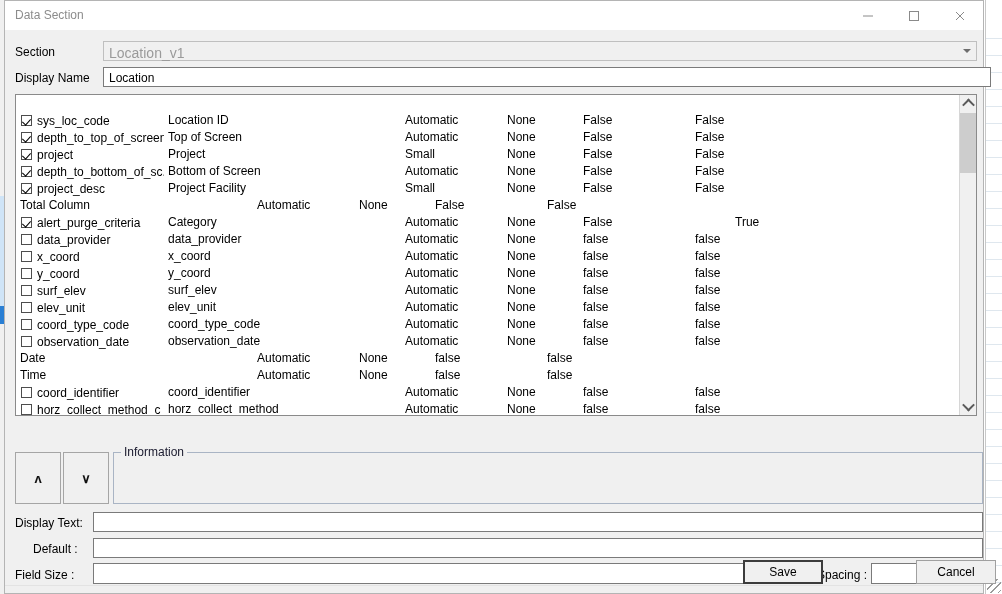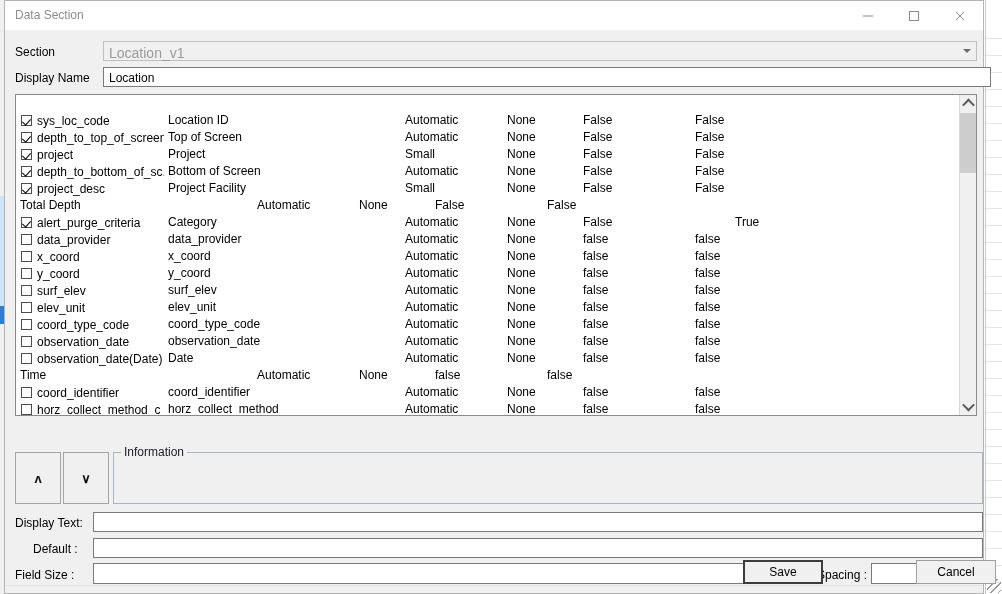--- a/index.html
+++ b/index.html
@@ -347,21 +347,21 @@
                 <span>project_desc</span>
               </div>
               <div class="cell" style="width: 120px; flex: 0 0 120px;">Project Facility</div>
               <div class="cell" style="width: 117px; flex: 0 0 117px;"></div>
               <div class="cell" style="width: 102px; flex: 0 0 102px;">Small</div>
               <div class="cell" style="width: 76px; flex: 0 0 76px;">None</div>
               <div class="cell" style="width: 112px; flex: 0 0 112px;">False</div>
               <div class="cell" style="width: 59px; flex: 0 0 59px;">False</div>
             </div>
             <div class="row">
-              <div class="cell" style="width: 120px; flex: 0 0 120px;">Total Depth</div>
+              <div class="cell" style="width: 120px; flex: 0 0 120px;">Total Column</div>
               <div class="cell" style="width: 117px; flex: 0 0 117px;"></div>
               <div class="cell" style="width: 102px; flex: 0 0 102px;">Automatic</div>
               <div class="cell" style="width: 76px; flex: 0 0 76px;">None</div>
               <div class="cell" style="width: 112px; flex: 0 0 112px;">False</div>
               <div class="cell" style="width: 59px; flex: 0 0 59px;">False</div>
             </div>
             <div class="row">
               <div class="cell col0" style="width: 148px; flex: 0 0 148px;">
                 <span class="cb on"></span>
                 <span>alert_purge_criteria</span>
@@ -451,24 +451,20 @@
                 <span>observation_date</span>
               </div>
               <div class="cell" style="width: 120px; flex: 0 0 120px;">observation_date</div>
               <div class="cell" style="width: 117px; flex: 0 0 117px;"></div>
               <div class="cell" style="width: 102px; flex: 0 0 102px;">Automatic</div>
               <div class="cell" style="width: 76px; flex: 0 0 76px;">None</div>
               <div class="cell" style="width: 112px; flex: 0 0 112px;">false</div>
               <div class="cell" style="width: 59px; flex: 0 0 59px;">false</div>
             </div>
             <div class="row">
-              <div class="cell col0" style="width: 148px; flex: 0 0 148px;">
-                <span class="cb"></span>
-                <span>observation_date(Date)</span>
-              </div>
               <div class="cell" style="width: 120px; flex: 0 0 120px;">Date</div>
               <div class="cell" style="width: 117px; flex: 0 0 117px;"></div>
               <div class="cell" style="width: 102px; flex: 0 0 102px;">Automatic</div>
               <div class="cell" style="width: 76px; flex: 0 0 76px;">None</div>
               <div class="cell" style="width: 112px; flex: 0 0 112px;">false</div>
               <div class="cell" style="width: 59px; flex: 0 0 59px;">false</div>
             </div>
             <div class="row">
               <div class="cell" style="width: 120px; flex: 0 0 120px;">Time</div>
               <div class="cell" style="width: 117px; flex: 0 0 117px;"></div>

